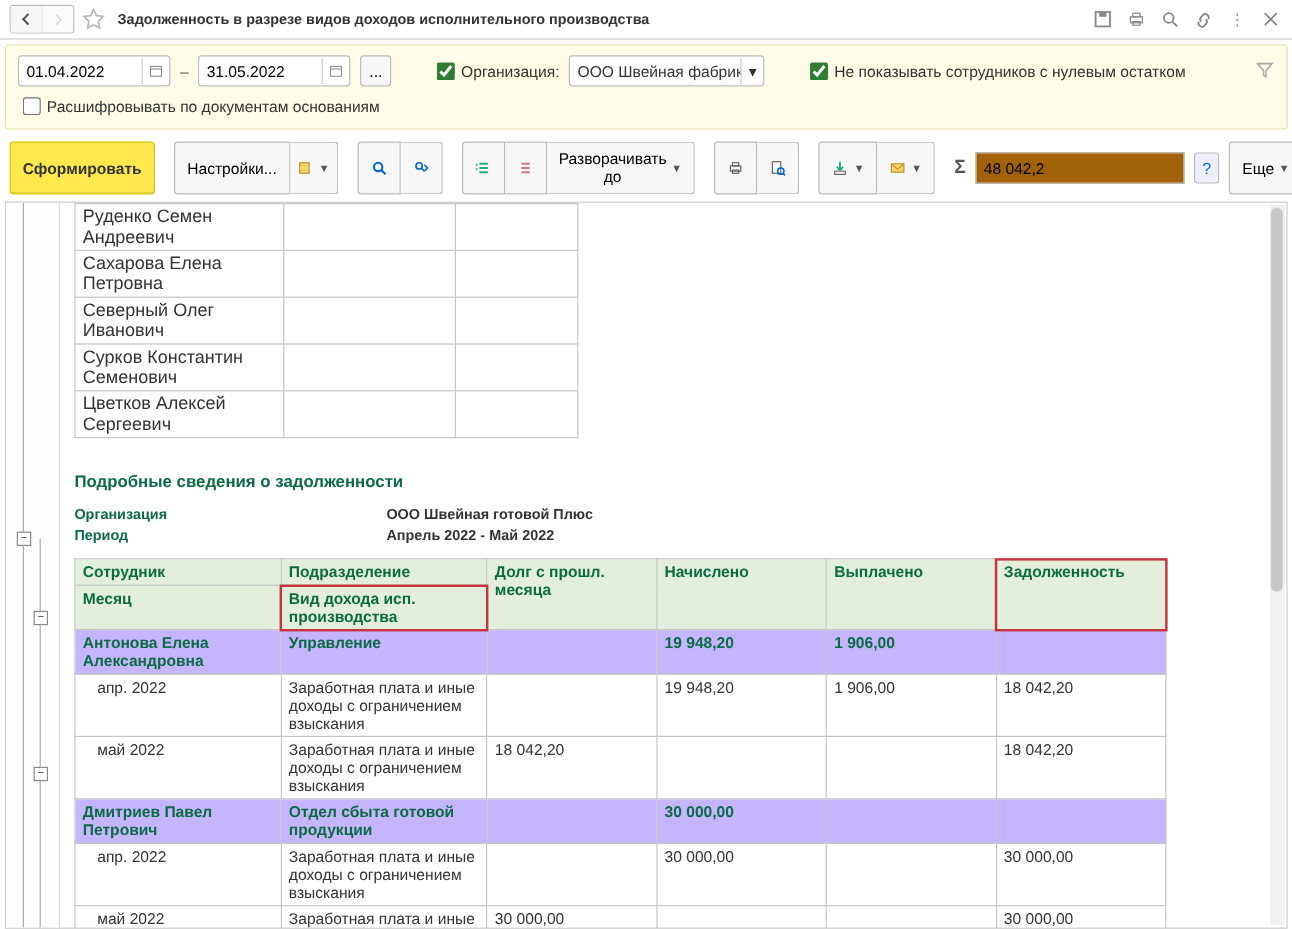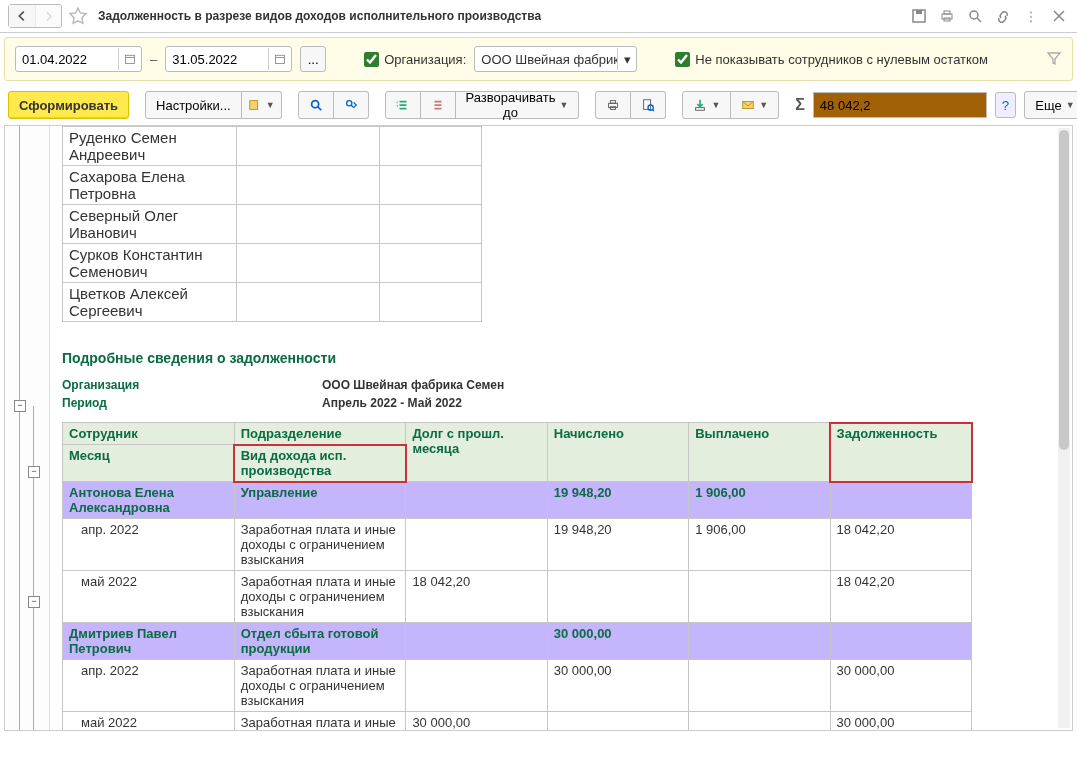--- a/index.html
+++ b/index.html
@@ -63,21 +63,21 @@
   .org-select span { padding: 0 6px; width: 130px; overflow:hidden; white-space:nowrap; }
   .org-select .dd { width:18px; border-left:1px solid #ccc; display:flex; align-items:center; justify-content:center; height:22px;}
   .filter-row2 { margin-top:6px; display:flex; align-items:center; gap:8px; }
   .funnel { margin-left:auto; color:#999;}
   .toolbar {
     display:flex; align-items:center; gap: 8px;
     padding: 6px 8px;
   }
   .btn {
     border: 1px solid #bbb; background:#f7f7f7; border-radius:3px;
-    padding: 4px 10px; height:28px; display:flex; align-items:center; gap:4px;
+    padding: 4px 10px; height:44px; display:flex; align-items:center; gap:4px;
     cursor:pointer; font:inherit;
     box-sizing: border-box;
   }
   .btn.yellow {
     background:#ffe94d; border-color:#d9c300; font-weight:bold; color:#333;
     box-shadow: inset 0 -1px 0 rgba(0,0,0,.1);
   }
   .btn-group { display:flex; }
   .btn-group .btn { border-radius:0; }
   .btn-group .btn:first-child{ border-top-left-radius:3px; border-bottom-left-radius:3px;}
@@ -267,20 +267,26 @@
       <input type="checkbox" checked="" style="">
       <span>Не показывать сотрудников с нулевым остатком</span>
     </label>
 
     <div class="funnel">
       <svg viewBox="0 0 16 16" width="16" height="16">
           <path d="M2 3h12l-5 6v5l-2-1v-4z" fill="none" stroke="#aaa" stroke-width="1.3"></path>
         </svg>
     </div>
   </div>
+  <div class="filter-row2">
+    <label class="chk">
+      <input type="checkbox" style="">
+      <span>Расшифровывать по документам основаниям</span>
+    </label>
+  </div>
 </div>
 
 <div class="toolbar">
   <button class="btn yellow">Сформировать</button>
   <div class="sep"></div>
   <div class="btn-group">
     <button class="btn">Настройки...</button>
     <button class="btn" style="padding:4px 6px;">
       <svg viewBox="0 0 16 16">
           <rect x="2" y="3" width="9" height="10" fill="#f7d36b" stroke="#b58b1f"></rect>
@@ -409,21 +415,21 @@
           </tr>
         </tbody>
     </table>
 
     <div class="section-title">Подробные сведения о задолженности</div>
 
     <table class="header-table">
       <tbody>
           <tr>
         <td class="lbl">Организация</td>
-        <td class="val">ООО Швейная фабрика Семен</td>
+        <td class="val">ООО Швейная готовой Плюс</td>
       </tr>
       <tr>
         <td class="lbl">Период</td>
         <td class="val">Апрель 2022 - Май 2022</td>
       </tr>
     </tbody>
       </table>
 
     <table class="detail-table">
       <colgroup>

